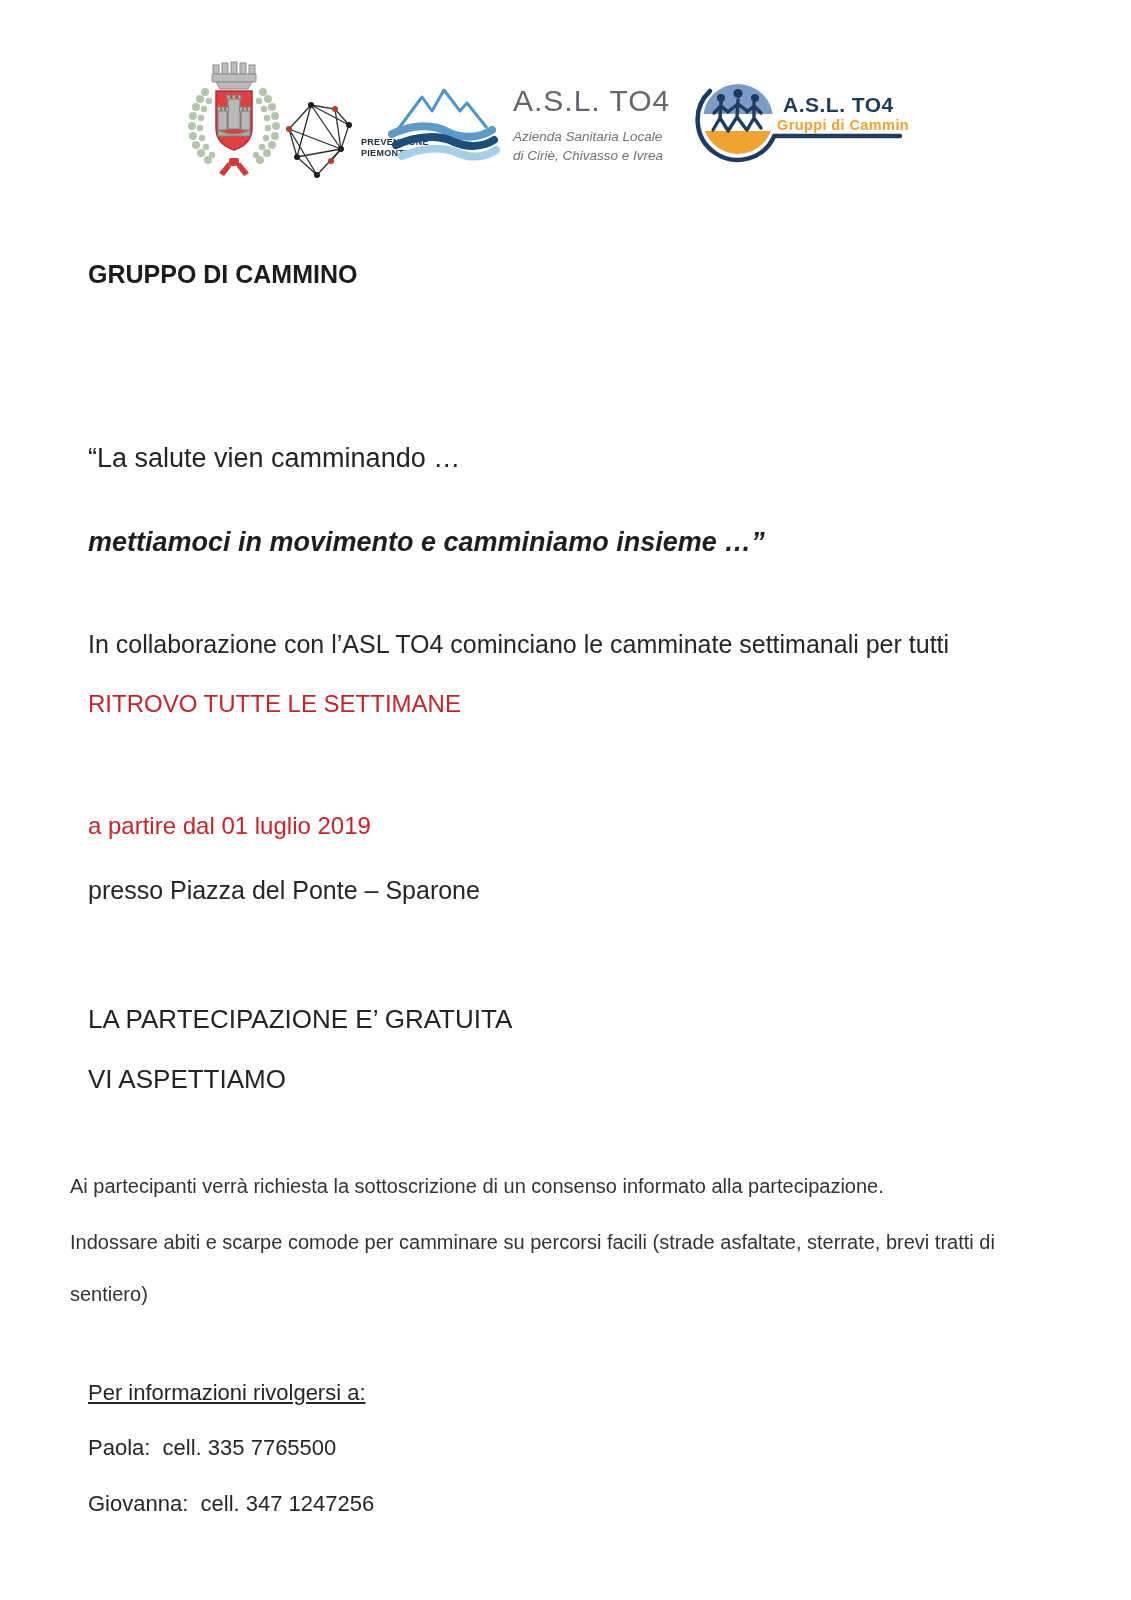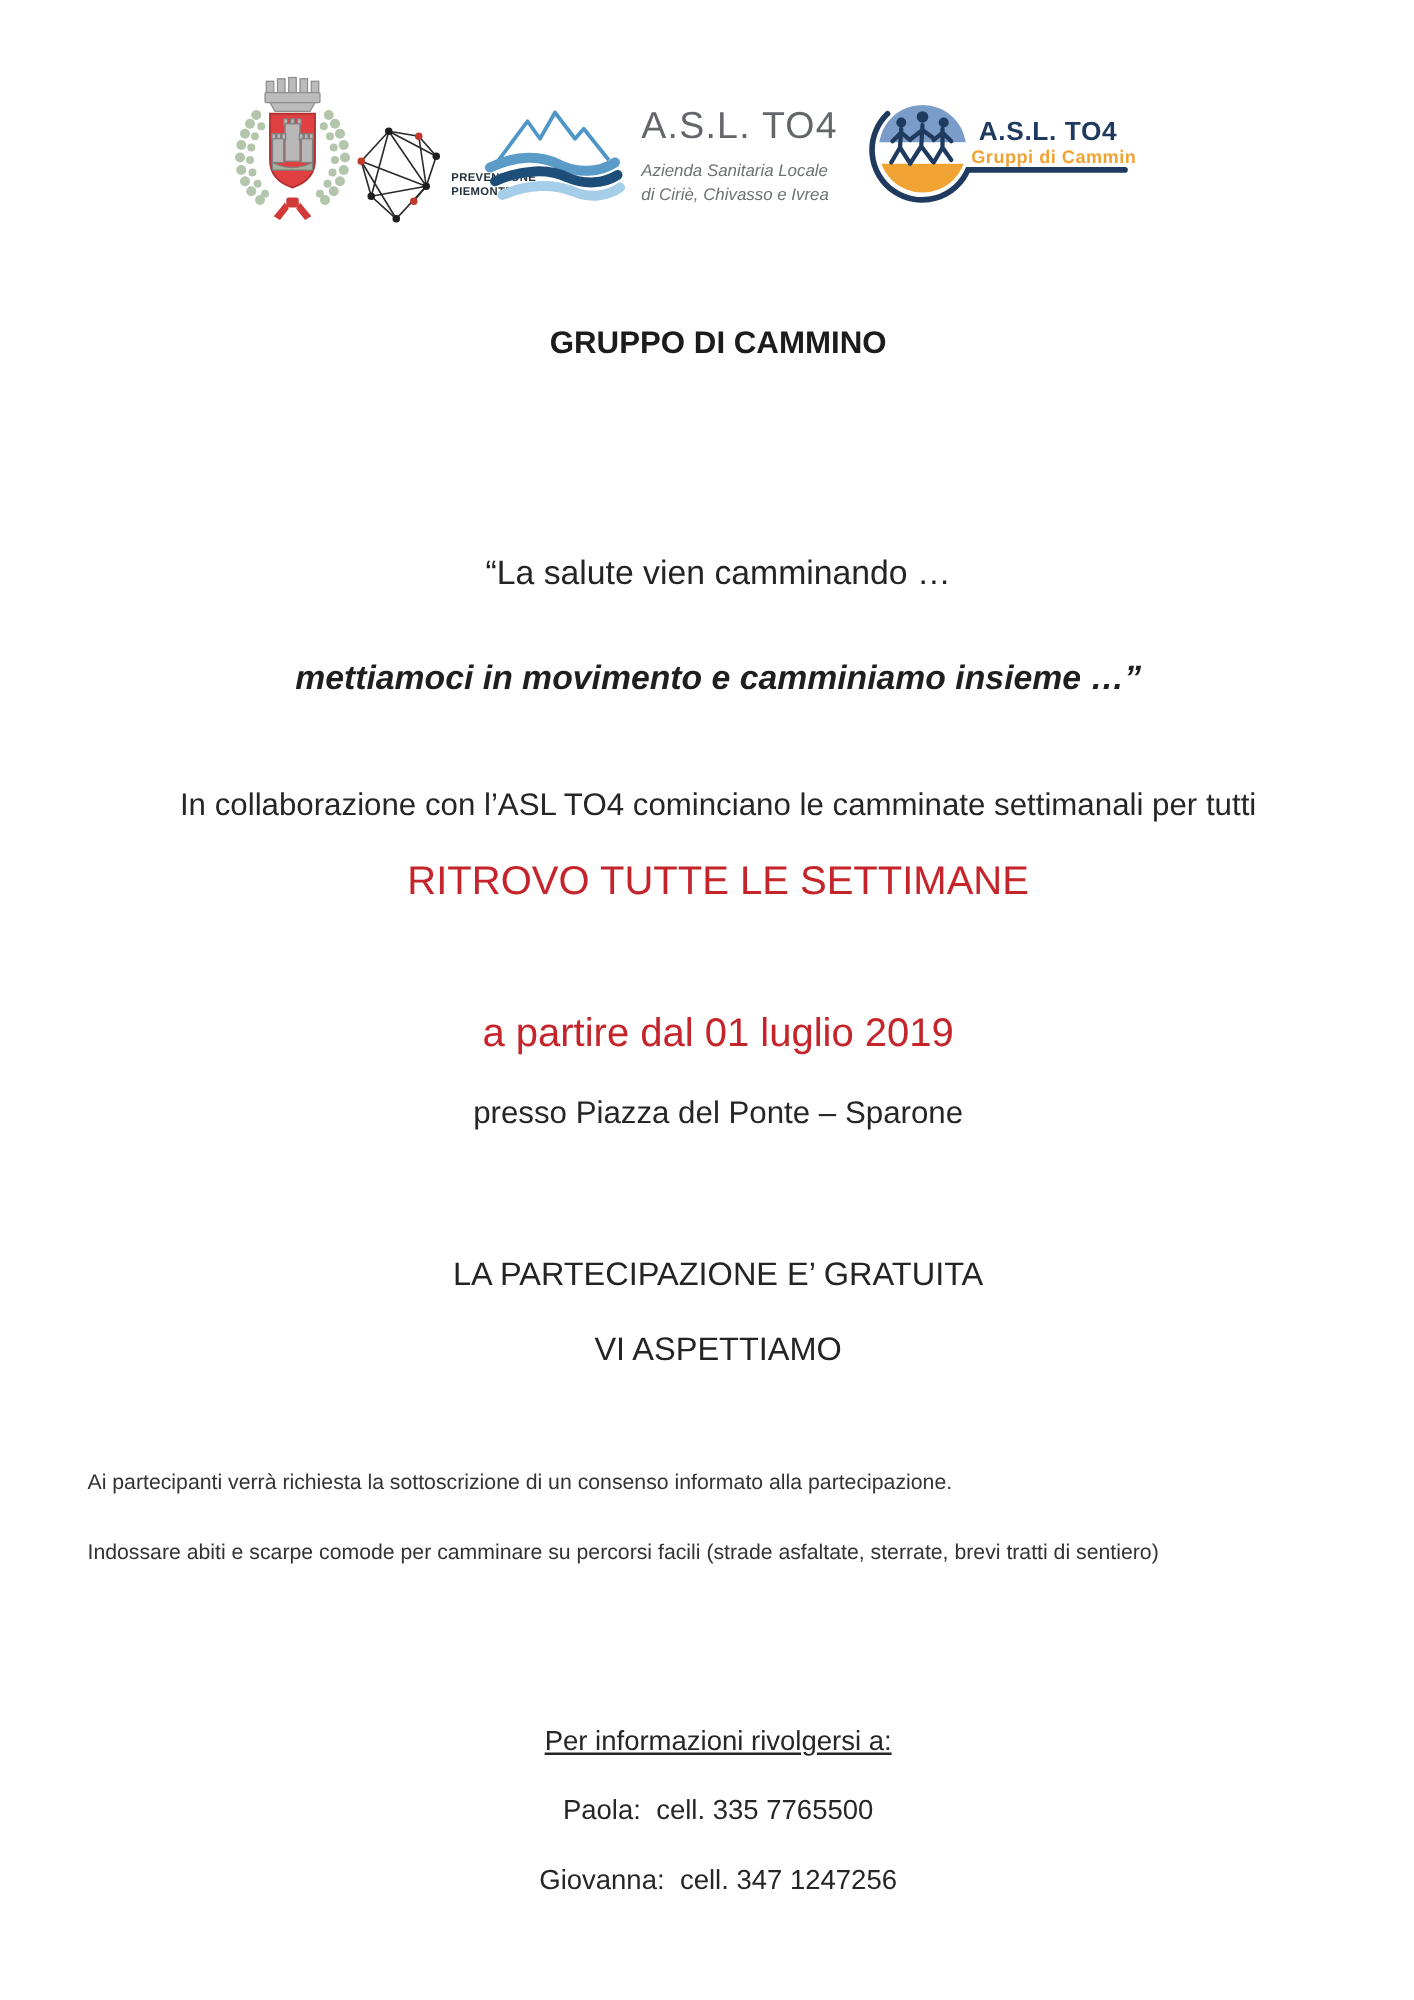--- a/index.html
+++ b/index.html
@@ -21,29 +21,29 @@
   .aslmain{left:388px;top:80px;display:flex;align-items:flex-start;}
   .aslmain svg{width:115px;height:92px;}
   .asl-text{margin-left:10px;padding-top:4px;}
   .asl-title{font-size:30px;color:#63666a;letter-spacing:1px;}
   .asl-sub{font-style:italic;color:#6e7276;font-size:13.5px;line-height:19px;margin-top:9px;}
   .gruppi{left:688px;top:74px;width:220px;height:92px;}
   .gruppi svg{width:220px;height:92px;}
   .gt1{font-family:"Liberation Sans","DejaVu Sans",sans-serif;font-weight:bold;font-size:21px;letter-spacing:.5px;}
   .gt2{font-family:"Liberation Sans","DejaVu Sans",sans-serif;font-weight:bold;font-size:14.5px;letter-spacing:.4px;}
   
-  .cline{position:absolute;left:88px;right:70px;text-align:center;line-height:38px;}
+  .cline{position:absolute;left:88px;right:70px;line-height:38px;}
   .pline{position:absolute;text-align:left;}
   .t-bold{font-weight:bold;font-size:25px;color:#1c1c1c;}
   .t-quote{font-size:27px;color:#242424;}
   .t-quote2{font-size:27px;font-weight:bold;font-style:italic;color:#1f1f1f;margin-top:24px;}
   .t-body{font-size:25px;color:#262626;}
-  .t-red{font-size:32px;}
+  .t-red{font-size:24px;}
   .t-big{font-size:26px;color:#242424;}
-  .t-small{font-size:17px;color:#333333;}
+  .t-small{font-size:20px;color:#333333;}
   .t-contact{font-size:22px;color:#262626;white-space:pre;}
   .l-title1{top:255px;}
   .l-title2{top:314px;}
   .l-quote1{top:439px;}
   .l-quote2{top:499px;}
   .l-collab{top:625px;}
   .l-ritrovo{top:685px;}
   .l-lunedi{top:747px;}
   .l-partire{top:807px;}
   .l-presso{top:871px;}

